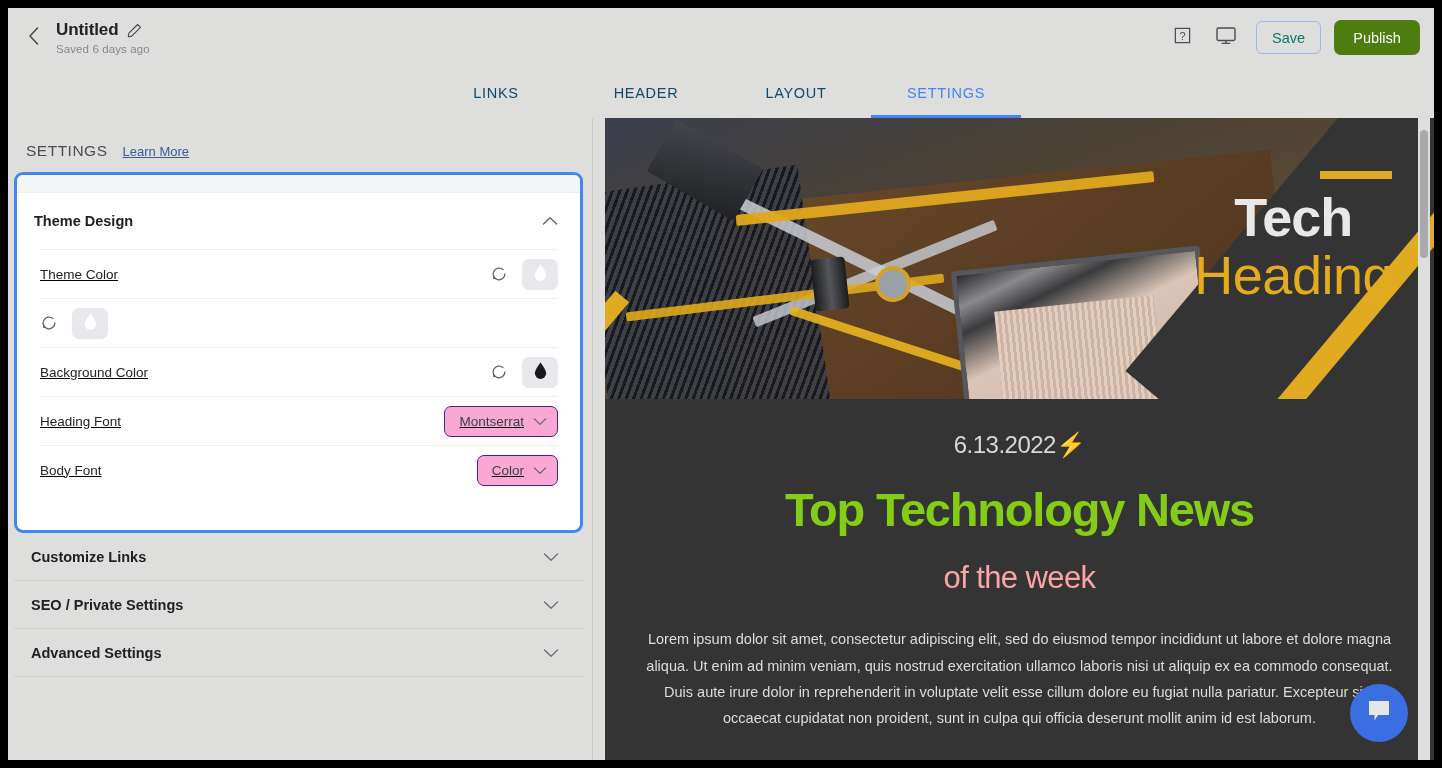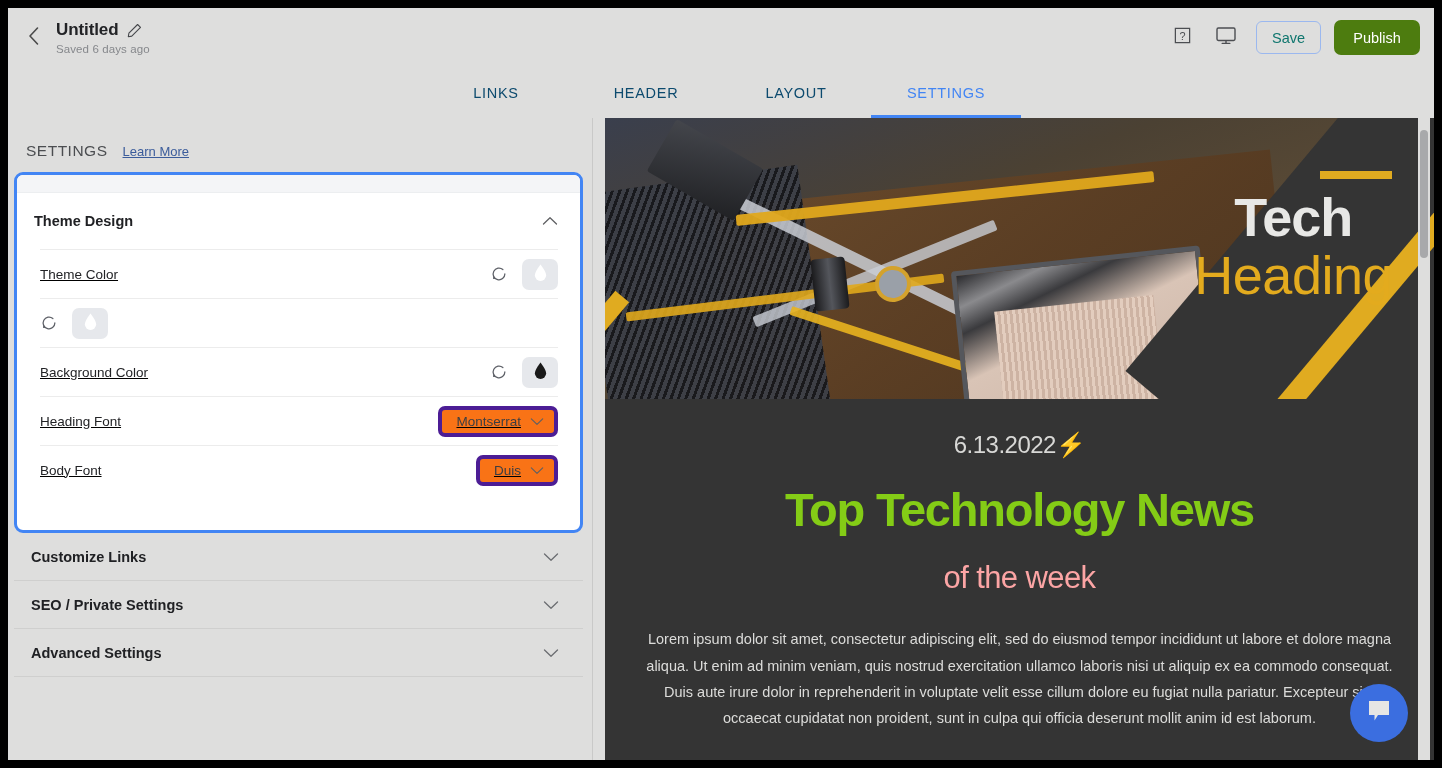--- a/index.html
+++ b/index.html
@@ -176,23 +176,23 @@
   .reset-icon { color: #5c5f66; display: flex; align-items: center; cursor: pointer; }
   .swatch {
     width: 36px; height: 31px;
     border-radius: 7px;
     background: #e6e8ec;
     display: flex; align-items: center; justify-content: center;
     cursor: pointer;
   }
   .font-select {
     height: 31px;
-    border: 4px solid #4c1d95;
+    border: 1px solid #4c1d95;
     border-radius: 7px;
-    background: #f97316;
+    background: #f9a8d4;
     display: flex; align-items: center; gap: 9px;
     padding: 0 10px 0 14px;
     cursor: pointer;
   }
   .font-select-value { font-size: 13.5px; color: #3c3e42; }
   .card-theme-bottompad { height: 36px; }
 
   .acc-collapsed {
     margin: 0 9px 0 6px;
     background: #dededd;
@@ -517,21 +517,21 @@
                   <svg width="14" height="9" viewBox="0 0 16 10" fill="none" aria-hidden="true">
                     <path d="M1.5 2 L8 8.2 L14.5 2" stroke="#5f6063" stroke-width="1.3" fill="none" stroke-linecap="round" stroke-linejoin="round"></path>
                   </svg>
                 </span>
               </div>
             </div>
 
             <div class="setting-row">
               <span class="setting-label">Body Font</span>
               <div class="font-select">
-                <span class="font-select-value">Duis</span>
+                <span class="font-select-value">Color</span>
                 <span class="chev">
                   <svg width="14" height="9" viewBox="0 0 16 10" fill="none" aria-hidden="true">
                     <path d="M1.5 2 L8 8.2 L14.5 2" stroke="#5f6063" stroke-width="1.3" fill="none" stroke-linecap="round" stroke-linejoin="round"></path>
                   </svg>
                 </span>
               </div>
             </div>
 
             <div class="card-theme-bottompad"></div>
           </div>

